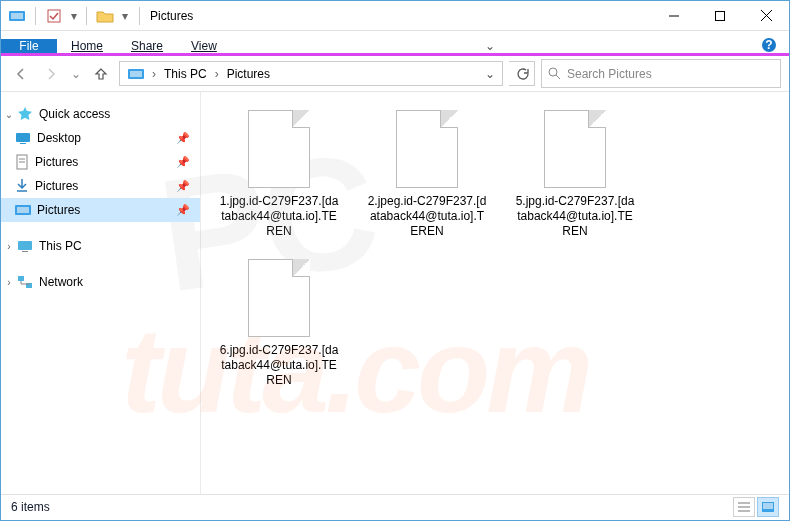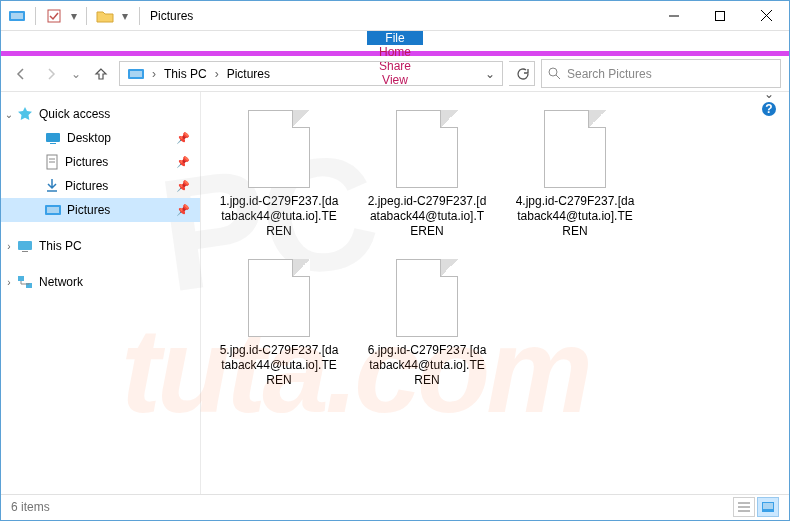--- a/index.html
+++ b/index.html
@@ -4,51 +4,51 @@
 <style>
 * { margin:0; padding:0; box-sizing:border-box; font-family:"Segoe UI",Arial,sans-serif; font-size:12px; }
 body { width:790px; height:521px; background:#fff; border:1px solid #5ba1d6; overflow:hidden; position:relative; }
 .titlebar { height:30px; display:flex; align-items:center; background:#fff; border-bottom:1px solid #e1e1e1; }
 .titlebar .qat { display:flex; align-items:center; padding:0 4px; gap:2px; }
 .titlebar .qat .qbtn { width:24px; height:22px; display:flex; align-items:center; justify-content:center; }
 .titlebar .sep { width:1px; height:18px; background:#ccc; margin:0 4px; }
 .titlebar .title { padding-left:6px; color:#000; }
 .titlebar .winctrl { margin-left:auto; display:flex; }
 .titlebar .winctrl .wbtn { width:46px; height:30px; display:flex; align-items:center; justify-content:center; color:#000; }
-.ribbon { height:25px; display:flex; align-items:center; background:#fff; border-bottom:5px solid #d946ef;flex-direction:column; }
+.ribbon { height:25px; display:flex; align-items:flex-end; background:#fff; border-bottom:3px solid #d946ef; }
 .ribbon .file { width:56px; background:#1979ca; color:#fff; display:flex; align-items:center; justify-content:center; }
-.ribbon .tab { padding:0 14px; display:flex; align-items:center; color:#be185d; }
+.ribbon .tab { padding:0 14px; display:flex; align-items:center; color:#0f172a;text-decoration:underline; }
 .ribbon .help { margin-left:auto; width:40px; display:flex; align-items:center; justify-content:center; }
 .addrrow { height:36px; display:flex; align-items:center; background:#fff; padding:4px 8px; gap:6px; border-bottom:1px solid #e5e5e5; }
 .navbtn { width:24px; height:24px; display:flex; align-items:center; justify-content:center; color:#9a9a9a; }
 .navbtn.enabled { color:#555; }
 .addrbar { flex:1; height:25px; border:1px solid #ccc; display:flex; align-items:center; padding:0 2px; }
 .addrbar .crumb { padding:0 6px; height:100%; display:flex; align-items:center; color:#000; }
 .addrbar .chev { color:#666; padding:0 2px; }
 .addrbar .drop { margin-left:auto; width:20px; display:flex; justify-content:center; color:#555; }
 .refresh { width:26px; height:25px; border:1px solid #ccc; border-left:0; display:flex; align-items:center; justify-content:center; color:#555; }
 .search { width:240px; height:29px; border:1px solid #ccc; display:flex; align-items:center; padding:0 6px; color:#888; }
 .search span.sicon { margin-right:6px; }
 .body { display:flex; height:402px; }
 .nav { width:200px; border-right:1px solid #eaeaea; padding-top:10px; }
 .nav .item { height:24px; display:flex; align-items:center; padding-left:16px; gap:6px; color:#000; position:relative; }
 .nav .item .pin { margin-left:auto; margin-right:10px; color:#999; font-size:11px; }
-.nav .item.sub { padding-left:44px; }
+.nav .item.sub { padding-left:14px; }
 .nav .item.selected { background:#cce8ff; }
 .nav .item.quick { font-weight:400; }
 .nav .spacer { height:12px; }
 .expander { position:absolute; left:2px; width:12px; text-align:center; color:#666; font-size:10px; }
 .content { flex:1; padding:18px 8px 0 18px; overflow:auto; }
 .files { display:flex; flex-wrap:wrap; gap:20px 28px; align-content:flex-start; }
 .file-tile { width:120px; display:flex; flex-direction:column; align-items:center; }
 .file-icon { width:70px; height:80px; position:relative; }
 .file-icon .page { width:62px; height:78px; background:#fff; border:1px solid #bbb; position:absolute; top:0; left:4px; }
 .file-icon .fold { position:absolute; top:0; right:4px; width:18px; height:18px; background:linear-gradient(135deg,#ddd 50%,#fff 50%); border-left:1px solid #bbb; border-bottom:1px solid #bbb; }
 .file-label { text-align:center; color:#000; line-height:15px; margin-top:4px; word-break:break-all; max-height:45px; overflow:hidden; }
-.status { height:24px; border-top:1px solid #e1e1e1; display:flex; align-items:center; padding:0 10px; color:#737373; font-size:12px; }
+.status { height:24px; border-top:1px solid #e1e1e1; display:flex; align-items:center; padding:0 10px; color:#0f172a; font-size:12px; }
 .status .views { margin-left:auto; display:flex; gap:2px; }
 .status .vbtn { width:22px; height:20px; border:1px solid #d0d0d0; display:flex; align-items:center; justify-content:center; background:#fff; }
 .status .vbtn.active { background:#cce8ff; border-color:#99c9ef; }
 
 svg { display:block; }
 .watermark { position:absolute; left:160px; top:130px; font-size:160px; font-weight:700; color:rgba(170,170,170,0.12); transform:rotate(-8deg); pointer-events:none; letter-spacing:-6px; }
 .watermark2 { position:absolute; left:120px; top:300px; font-size:120px; font-weight:700; font-style:italic; color:rgba(255,120,60,0.10); pointer-events:none; letter-spacing:-4px; }
 ::placeholder{color:#888;}
 </style>
 </head>
@@ -235,27 +235,20 @@
             <div class="fold"></div>
           </div>
           <div class="file-label">1.jpg.id-C279F237.[databack44@tuta.io].TEREN</div>
         </div>
         <div class="file-tile">
           <div class="file-icon">
             <div class="page"></div>
             <div class="fold"></div>
           </div>
           <div class="file-label">2.jpeg.id-C279F237.[databack44@tuta.io].TEREN</div>
-        </div>
-        <div class="file-tile">
-          <div class="file-icon">
-            <div class="page"></div>
-            <div class="fold"></div>
-          </div>
-          <div class="file-label">4.jpg.id-C279F237.[databack44@tuta.io].TEREN</div>
         </div>
         <div class="file-tile">
           <div class="file-icon">
             <div class="page"></div>
             <div class="fold"></div>
           </div>
           <div class="file-label">5.jpg.id-C279F237.[databack44@tuta.io].TEREN</div>
         </div>
         <div class="file-tile">
           <div class="file-icon">

